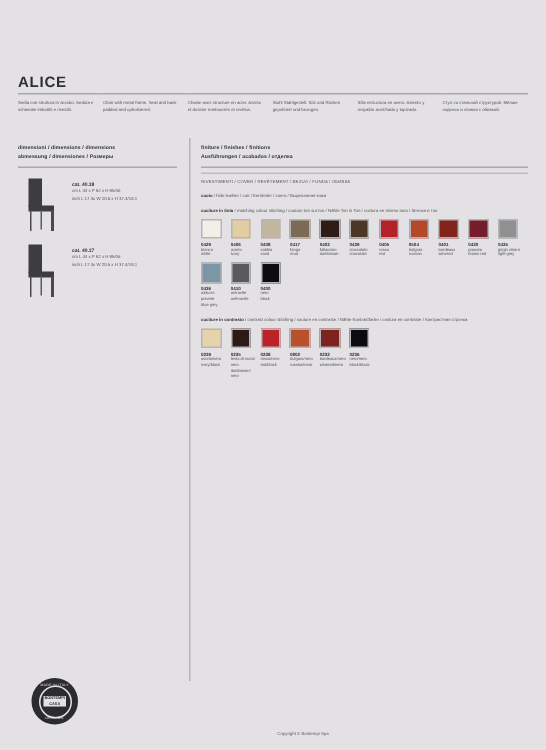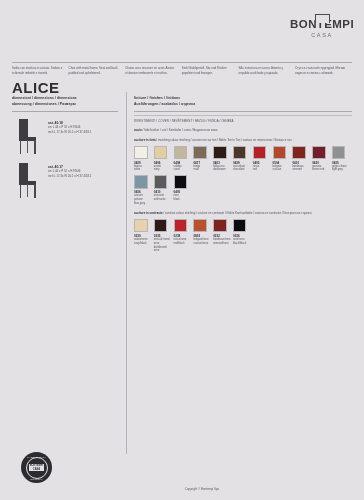--- a/index.html
+++ b/index.html
@@ -33,21 +33,21 @@
     color: #3b3b3e; line-height: 1;
   }
   .brand-sub {
     font-size: 5.6px; letter-spacing: 1.6px; color: #6e6e72;
     margin-top: 1px;
   }
 
   
   .title-wrap { position: absolute; left: 12px; top: 50px; }
   .title {
-    font-size: 15px; font-weight: bold; letter-spacing: 0.5px; color: #2f2f32; margin-top: 29px;
+    font-size: 10px; font-weight: bold; letter-spacing: 0.5px; color: #2f2f32;
   }
 
   
   .desc-row {
     position: absolute; left: 12px; top: 62px;
     width: 340px; display: flex; gap: 0;
   }
   .desc-col {
     width: 56.6px; padding-right: 6px;
     border-top: 0.7px solid #a9a9ad;
@@ -135,25 +135,20 @@
     position: absolute; left: 0; bottom: 9px; width: 364px;
     text-align: center; font-size: 2.9px; color: #5c5c61;
     padding-left: 40px;
   }
 </style>
 </head>
 <body>
 
 <div class="page">
 
-  <div class="brand">
-    <div class="brand-mark"></div>
-    <div class="brand-word">BONTEMPI</div>
-    <div class="brand-sub">CASA</div>
-  </div>
 
   <div class="title-wrap">
     <div class="title">ALICE</div>
   </div>
 
   <div class="desc-row">
     <div class="desc-col">
       <p>Sedia con struttura in acciaio. Seduta e schienale imbottiti e rivestiti.</p>
       </div>
     <div class="desc-col">

